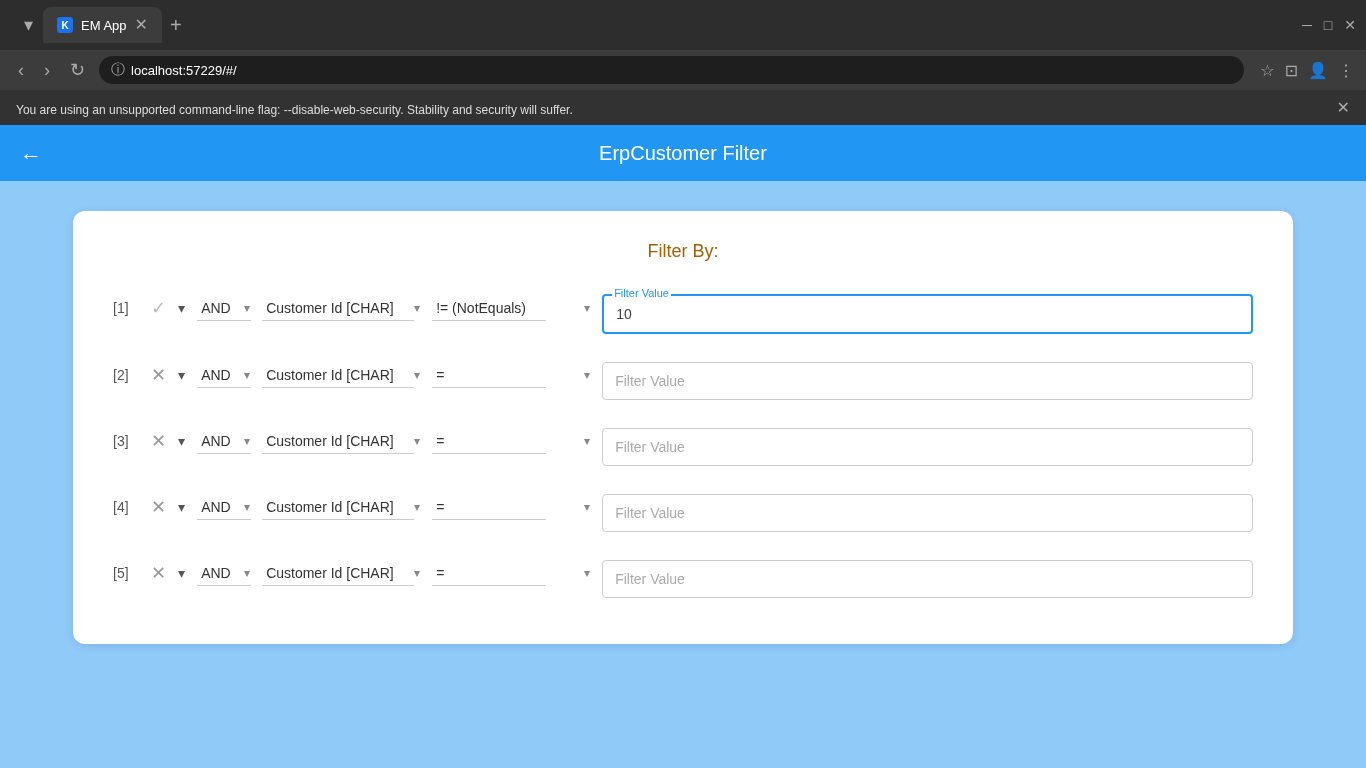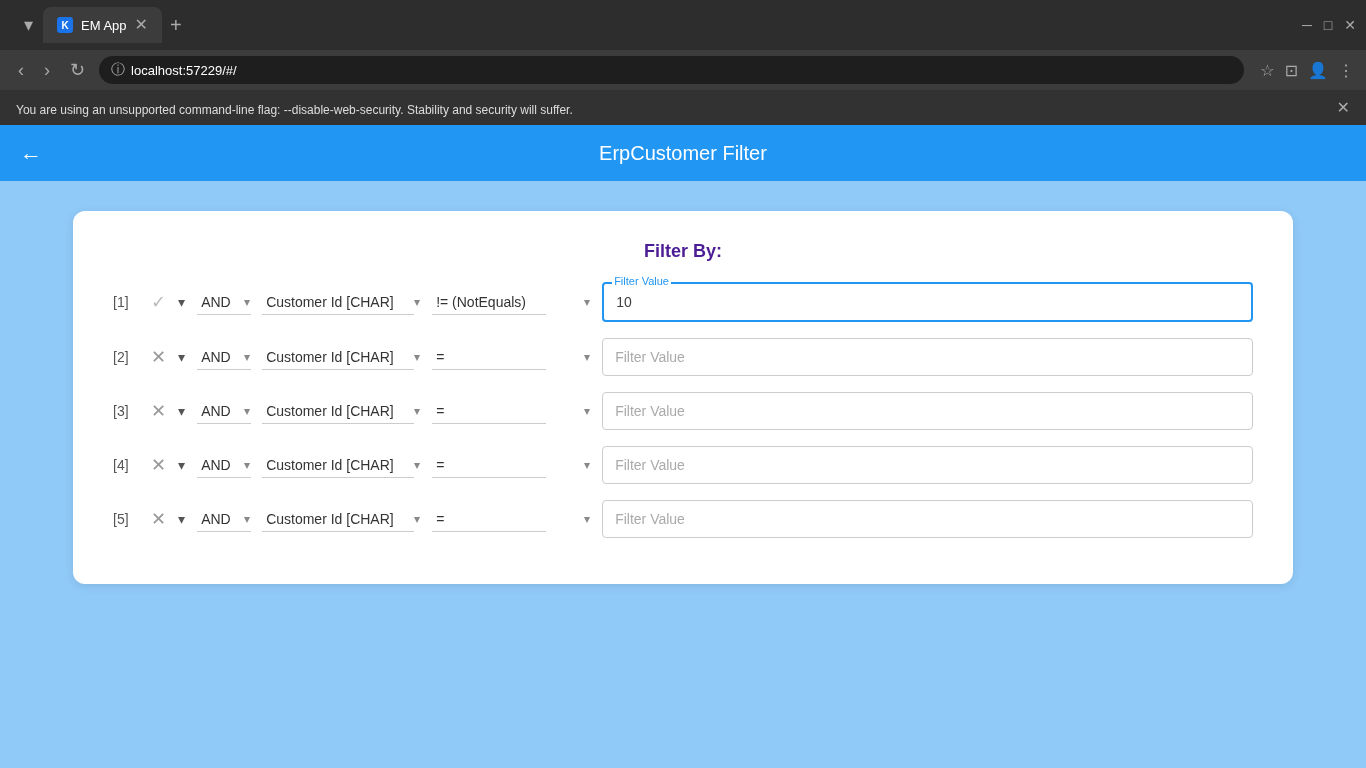--- a/index.html
+++ b/index.html
@@ -127,22 +127,22 @@
     .filter-card {
       background: #fff;
       border-radius: 12px;
       padding: 30px 40px;
       width: 1220px;
       box-shadow: 0 2px 10px rgba(0,0,0,0.1);
     }
     .filter-title {
       text-align: center;
       font-size: 18px;
-      font-weight: 700;
-      color: #4c1d95;
+      font-weight: 400;
+      color: #a16207;
       margin-bottom: 20px;
     }
 
     
     .filter-row {
       display: flex;
       align-items: center;
       gap: 10px;
       margin-bottom: 16px;
     }
@@ -193,20 +193,21 @@
     .operator-select {
       min-width: 160px;
     }
     .logic-select {
       min-width: 55px;
     }
 
     .filter-input-box {
       position: relative;
       flex: 1;
+      margin-top: 12px;
     }
     .fv-container {
       border: 1px solid #ccc;
       border-radius: 4px;
       position: relative;
     }
     .fv-container.focused {
       border: 2px solid #2196f3;
     }
     .fv-label {

